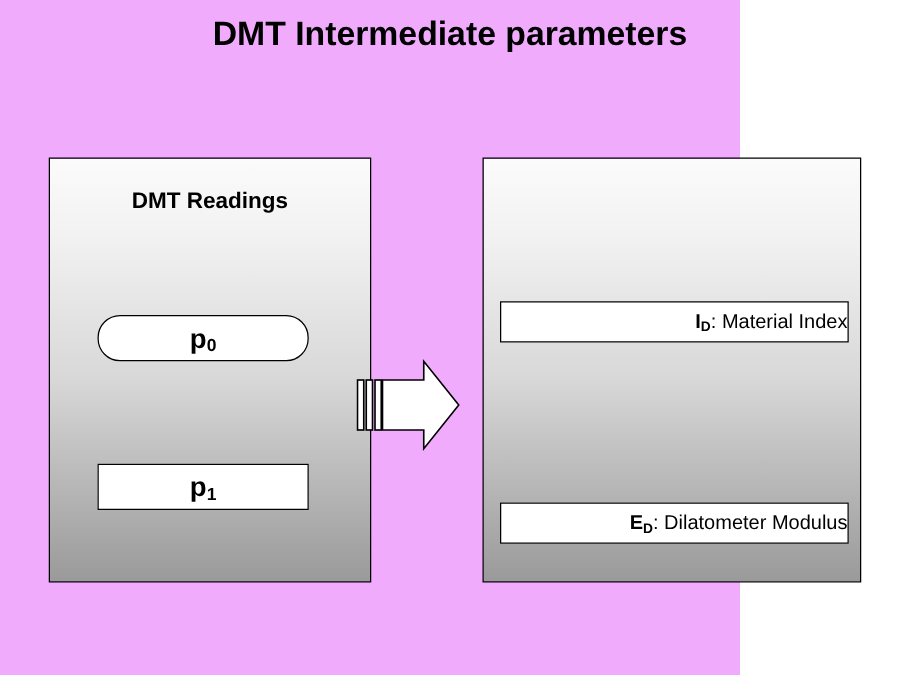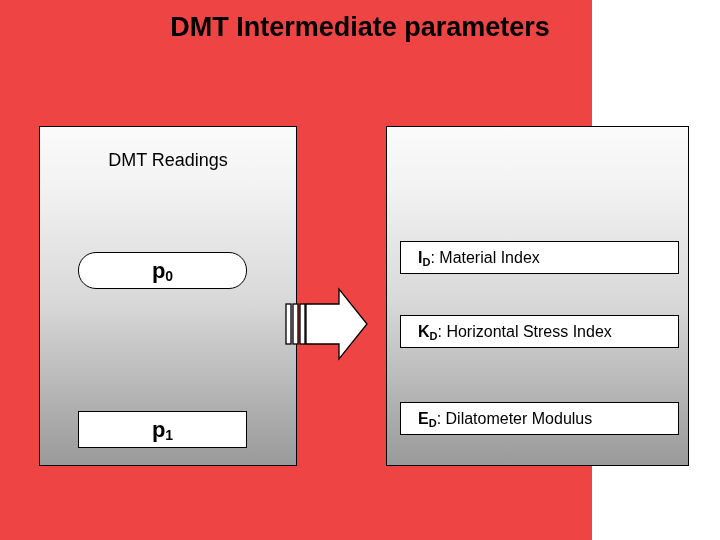--- a/index.html
+++ b/index.html
@@ -12,21 +12,21 @@
     height: 540px;
     position: relative;
     font-family: "Liberation Sans", sans-serif;
     overflow: hidden;
   }
   #slide {
     position: absolute;
     left: 0; top: 0;
     width: 592px;
     height: 540px;
-    background: #ef4444;
+    background: #f0abfc;
   }
   #title {
     position: absolute;
     left: 0;
     top: 12px;
     width: 720px;
     text-align: center;
     font-size: 27px;
     font-weight: bold;
     color: #000000;
@@ -50,52 +50,51 @@
     top: 126px;
     width: 303px;
     height: 340px;
   }
   .panel-heading {
     position: absolute;
     left: 0;
     width: 100%;
     text-align: center;
     font-size: 18px;
-    font-weight: normal;
+    font-weight: bold;
     color: #000000;
     white-space: nowrap;
   }
   #heading-left { top: 150px; }
   #heading-right { top: 154px; }
 
   .whitebox {
     position: absolute;
     background: #ffffff;
     border: 1px solid #000000;
     box-sizing: border-box;
     display: flex;
     align-items: center;
     color: #000000;
   }
   .whitebox.center { justify-content: center; }
-  .whitebox.left { justify-content: flex-start; padding-left: 17px; }
+  .whitebox.left { justify-content: flex-end; padding-left: 17px; }
 
   #box-p0 {
     left: 78px;
     top: 252px;
     width: 169px;
     height: 37px;
     border-radius: 18px;
   }
   #box-p1 {
     left: 78px;
     top: 371px;
     width: 169px;
     height: 37px;
-    margin-top: 40px;
   }
   .reading-label {
     font-size: 22px;
     font-weight: bold;
     line-height: 1;
   }
   .reading-label sub {
     font-size: 14px;
     font-weight: bold;
     vertical-align: baseline;
@@ -176,21 +175,18 @@
     </svg>
   </div>
 
   <div class="panel" id="panel-right"></div>
 
 
   <div class="whitebox left" id="box-id">
     <span class="param-text"><span class="sym"><span>I</span><sub>D</sub></span><span>: Material Index</span></span>
   </div>
 
-  <div class="whitebox left" id="box-kd">
-    <span class="param-text"><span class="sym"><span>K</span><sub>D</sub></span><span>: Horizontal Stress Index</span></span>
-  </div>
 
   <div class="whitebox left" id="box-ed">
     <span class="param-text"><span class="sym"><span>E</span><sub>D</sub></span><span>: Dilatometer Modulus</span></span>
   </div>
 
 </div>
 
 </body></html>

